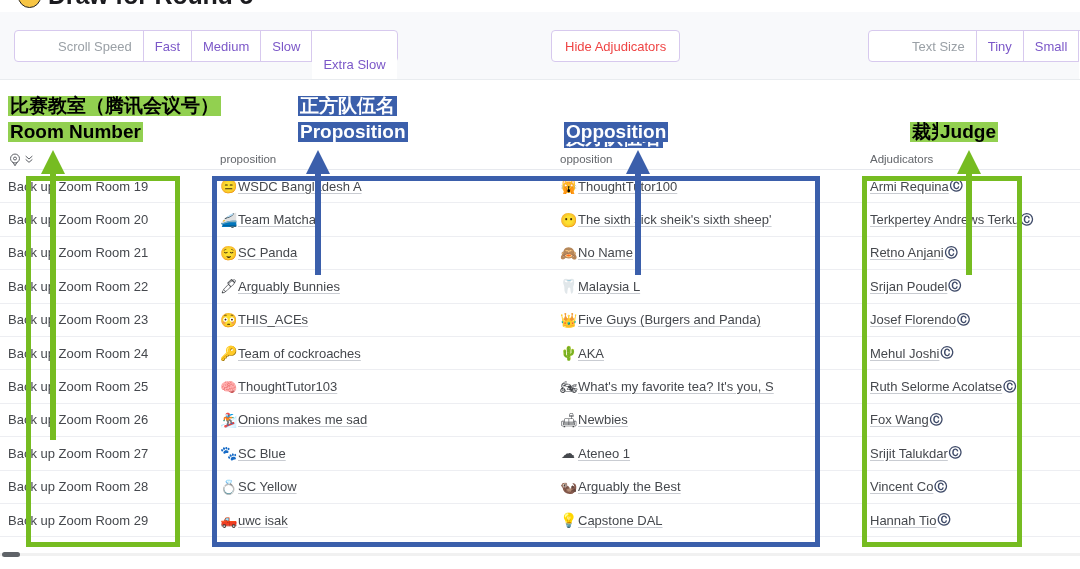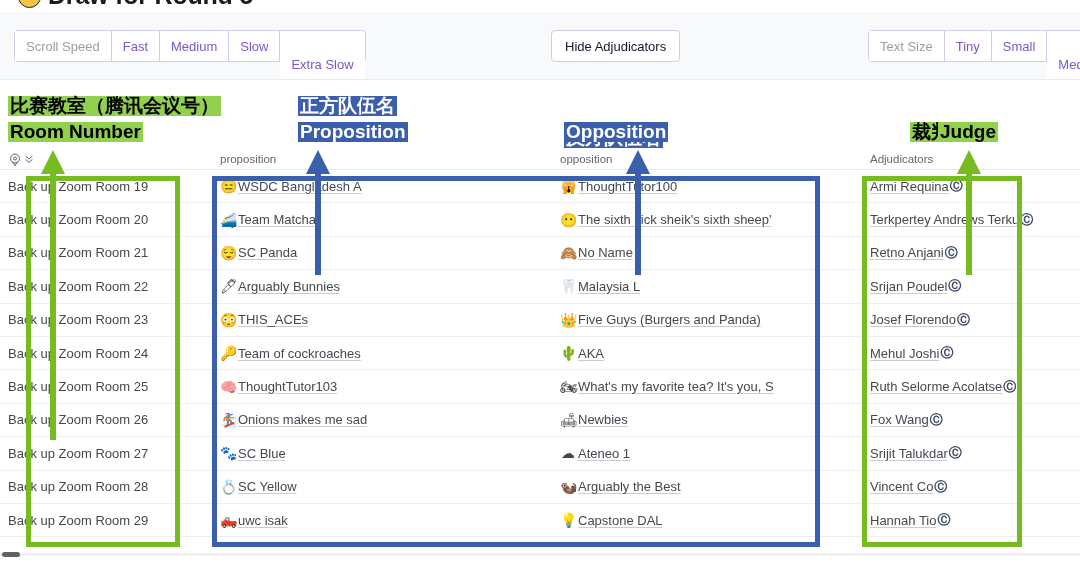--- a/index.html
+++ b/index.html
@@ -61,20 +61,21 @@
   }
   .btn-group {
     position: absolute;
     display: flex;
     border: 1px solid #d7c9ee;
     border-radius: 4px;
     background: #ffffff;
     overflow: visible;
     height: 32px;
     top: 18px;
+    padding-left: 32px;
   }
   .btn-group.scroll-speed { left: 14px; }
   .btn-group.text-size { left: 868px; }
 
   .btn {
     display: flex;
     align-items: center;
     justify-content: center;
     padding: 0 11px;
     height: 30px;
@@ -94,21 +95,21 @@
     top: 18px;
     left: 551px;
     height: 32px;
     display: flex;
     align-items: center;
     padding: 5px 13px;
     border: 1px solid #d7c9ee;
     border-radius: 4px;
     background: #ffffff;
     font-size: 13px;
-    color: #0f172a;
+    color: #ef4444;
     white-space: nowrap;
   }
 
   
   .table {
     position: absolute;
     left: 0; top: 148px;
     width: 1080px;
   }
   .thead {

